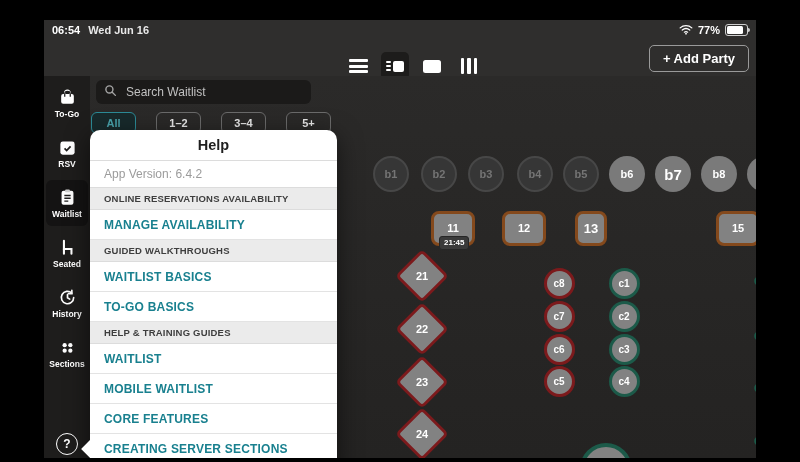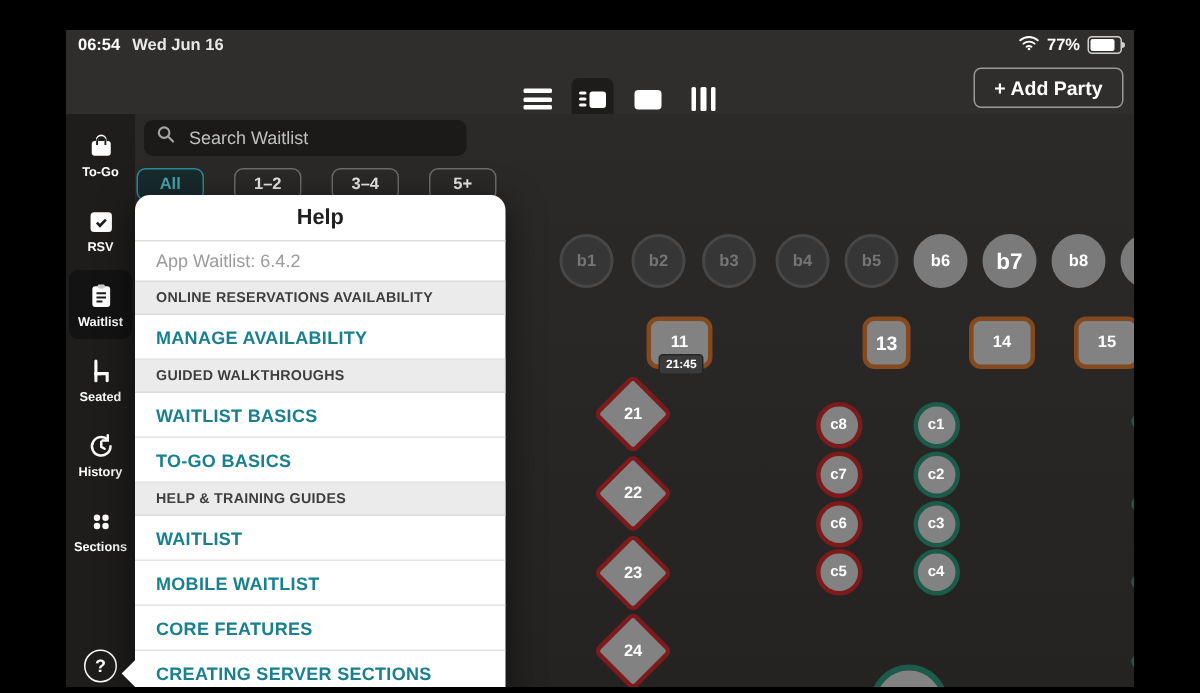--- a/index.html
+++ b/index.html
@@ -177,25 +177,25 @@
           <span class="lbl">b7</span>
         </div>
         <div class="table shape-circle st-plain" style="left: 611px; top: 80px; width: 36px; height: 36px; font-size: 11px;">
           <span class="lbl">b8</span>
         </div>
         <div class="table shape-circle st-plain" style="left: 657px; top: 80px; width: 36px; height: 36px; font-size: 11px;"></div>
         <div class="table shape-rect st-orange" style="left: 341px; top: 134.5px; width: 44px; height: 35px; font-size: 11px;">
           <span class="lbl">11</span>
           <span class="t-badge">21:45</span>
         </div>
+        <div class="table shape-rect st-orange" style="left: 412px; top: 134.5px; width: 44px; height: 35px; font-size: 11px;">
+          <span class="lbl">12</span>
+        </div>
         <div class="table shape-rect st-orange" style="left: 485px; top: 134.5px; width: 32px; height: 35px; font-size: 13px;">
           <span class="lbl">13</span>
-        </div>
-        <div class="table shape-rect st-orange" style="left: 556px; top: 134.5px; width: 44px; height: 35px; font-size: 11px;">
-          <span class="lbl">14</span>
         </div>
         <div class="table shape-rect st-orange" style="left: 626px; top: 134.5px; width: 44px; height: 35px; font-size: 11px;">
           <span class="lbl">15</span>
         </div>
         <div class="table shape-diamond st-red" style="left: 313px; top: 181px; width: 38px; height: 38px; font-size: 11px;">
           <span class="lbl">21</span>
         </div>
         <div class="table shape-diamond st-red" style="left: 313px; top: 234px; width: 38px; height: 38px; font-size: 11px;">
           <span class="lbl">22</span>
         </div>
@@ -307,21 +307,21 @@
           </span>
           <span class="lab">Sections</span>
         </div></div>
     <div class="help-fab">?</div>
   </div>
 
   <div class="help-panel">
     <div class="help-tail"></div>
     <div class="hp-title">Help</div>
     <div class="hp-rows" id="help-rows">
-        <div class="hp-row hp-info">App Waitlist: 6.4.2</div>
+        <div class="hp-row hp-info">App Version: 6.4.2</div>
         <div class="hp-row hp-header">ONLINE RESERVATIONS AVAILABILITY</div>
         <div class="hp-row hp-link">MANAGE AVAILABILITY</div>
         <div class="hp-row hp-header">GUIDED WALKTHROUGHS</div>
         <div class="hp-row hp-link">WAITLIST BASICS</div>
         <div class="hp-row hp-link">TO-GO BASICS</div>
         <div class="hp-row hp-header">HELP &amp; TRAINING GUIDES</div>
         <div class="hp-row hp-link">WAITLIST</div>
         <div class="hp-row hp-link">MOBILE WAITLIST</div>
         <div class="hp-row hp-link">CORE FEATURES</div>
         <div class="hp-row hp-link">CREATING SERVER SECTIONS</div>

